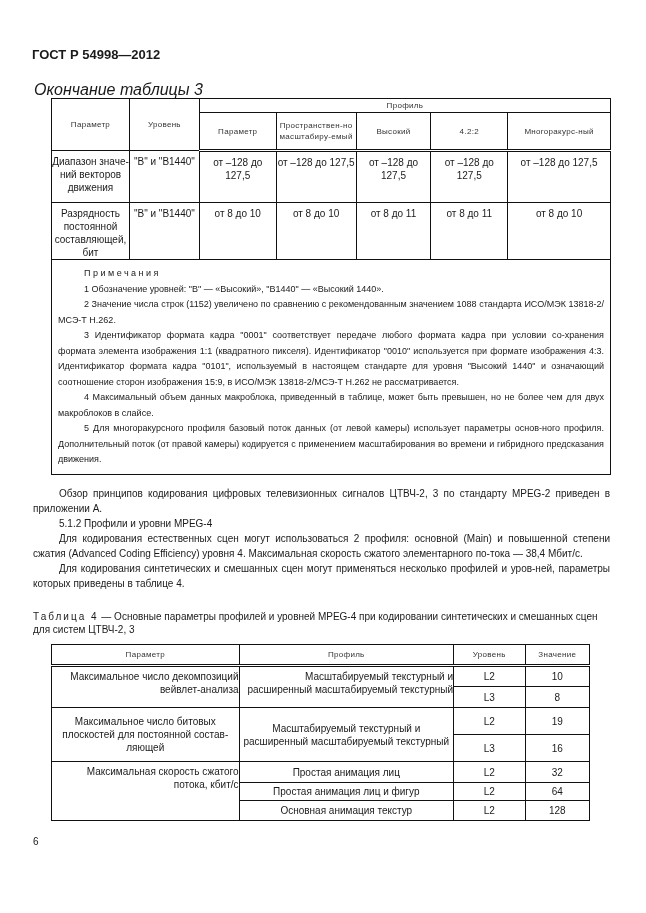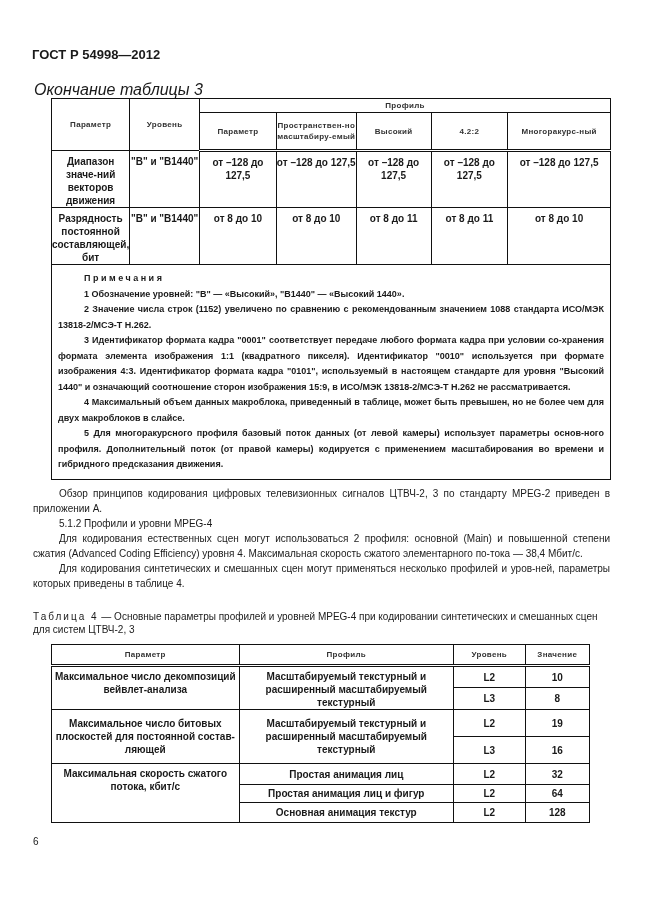--- a/index.html
+++ b/index.html
@@ -2,37 +2,37 @@
 <html><head>
 <meta charset="utf-8">
 <style>
   html, body { margin: 0; padding: 0; background: #ffffff; }
   body { width: 646px; height: 913px; position: relative; overflow: hidden;
          font-family: "Liberation Sans", sans-serif; color: #1a1a1a; }
   .abs { position: absolute; }
   .hdr { left: 32px; top: 47px; font-size: 13px; font-weight: bold; letter-spacing: 0; }
   .cap3 { left: 34px; top: 81px; font-size: 16px; font-style: italic; }
   table { border-collapse: collapse; position: absolute; }
-  td, th { border: 1px solid #111; padding: 0; text-align: center; vertical-align: middle; font-weight: bold; }
+  td, th { border: 1px solid #111; padding: 0; text-align: center; vertical-align: middle; font-weight: normal; }
   .t3 { left: 51px; top: 98px; width: 560px; font-size: 10px; line-height: 13px; }
   .t3 th { font-size: 8px; line-height: 11px; letter-spacing: 0.3px; color: #333; }
   .t3 thead tr:last-child th { border-bottom: 3px double #111; }
   .t3 td { vertical-align: top; padding-top: 4px; }
   .t3 td.param { padding-top: 4px; }
   .notes { text-align: left !important; padding: 6px 6px 6px 6px !important; font-size: 9px; line-height: 15.5px; vertical-align: top; }
   .notes p { margin: 0; text-indent: 26px; text-align: justify; }
   .notes .ntitle { letter-spacing: 2.5px; }
   .body { left: 33px; top: 486px; width: 577px; font-size: 10px; line-height: 15px; }
   .body p { margin: 0; text-indent: 26px; text-align: justify; }
   .cap4 { left: 33px; top: 610px; width: 580px; font-size: 10px; line-height: 13px; }
   .cap4 .sp { letter-spacing: 2px; }
   .t4 { left: 51px; top: 644px; width: 539px; font-size: 10px; line-height: 13px; }
   .t4 th { font-size: 8px; color: #333; height: 19px; letter-spacing: 0.3px; }
   .t4 thead th { border-bottom: 3px double #111; }
-  .t4 td.top { vertical-align: top; padding-top: 3px; }
+  .t4 td.top { vertical-align: top; padding-top: 3px; text-align: right; }
   .pagenum { left: 33px; top: 836px; font-size: 10px; }
 </style>
 </head>
 <body>
 
 <div class="abs hdr">ГОСТ Р 54998—2012</div>
 <div class="abs cap3">Окончание таблицы 3</div>
 
 <table class="t3">
   <colgroup>

